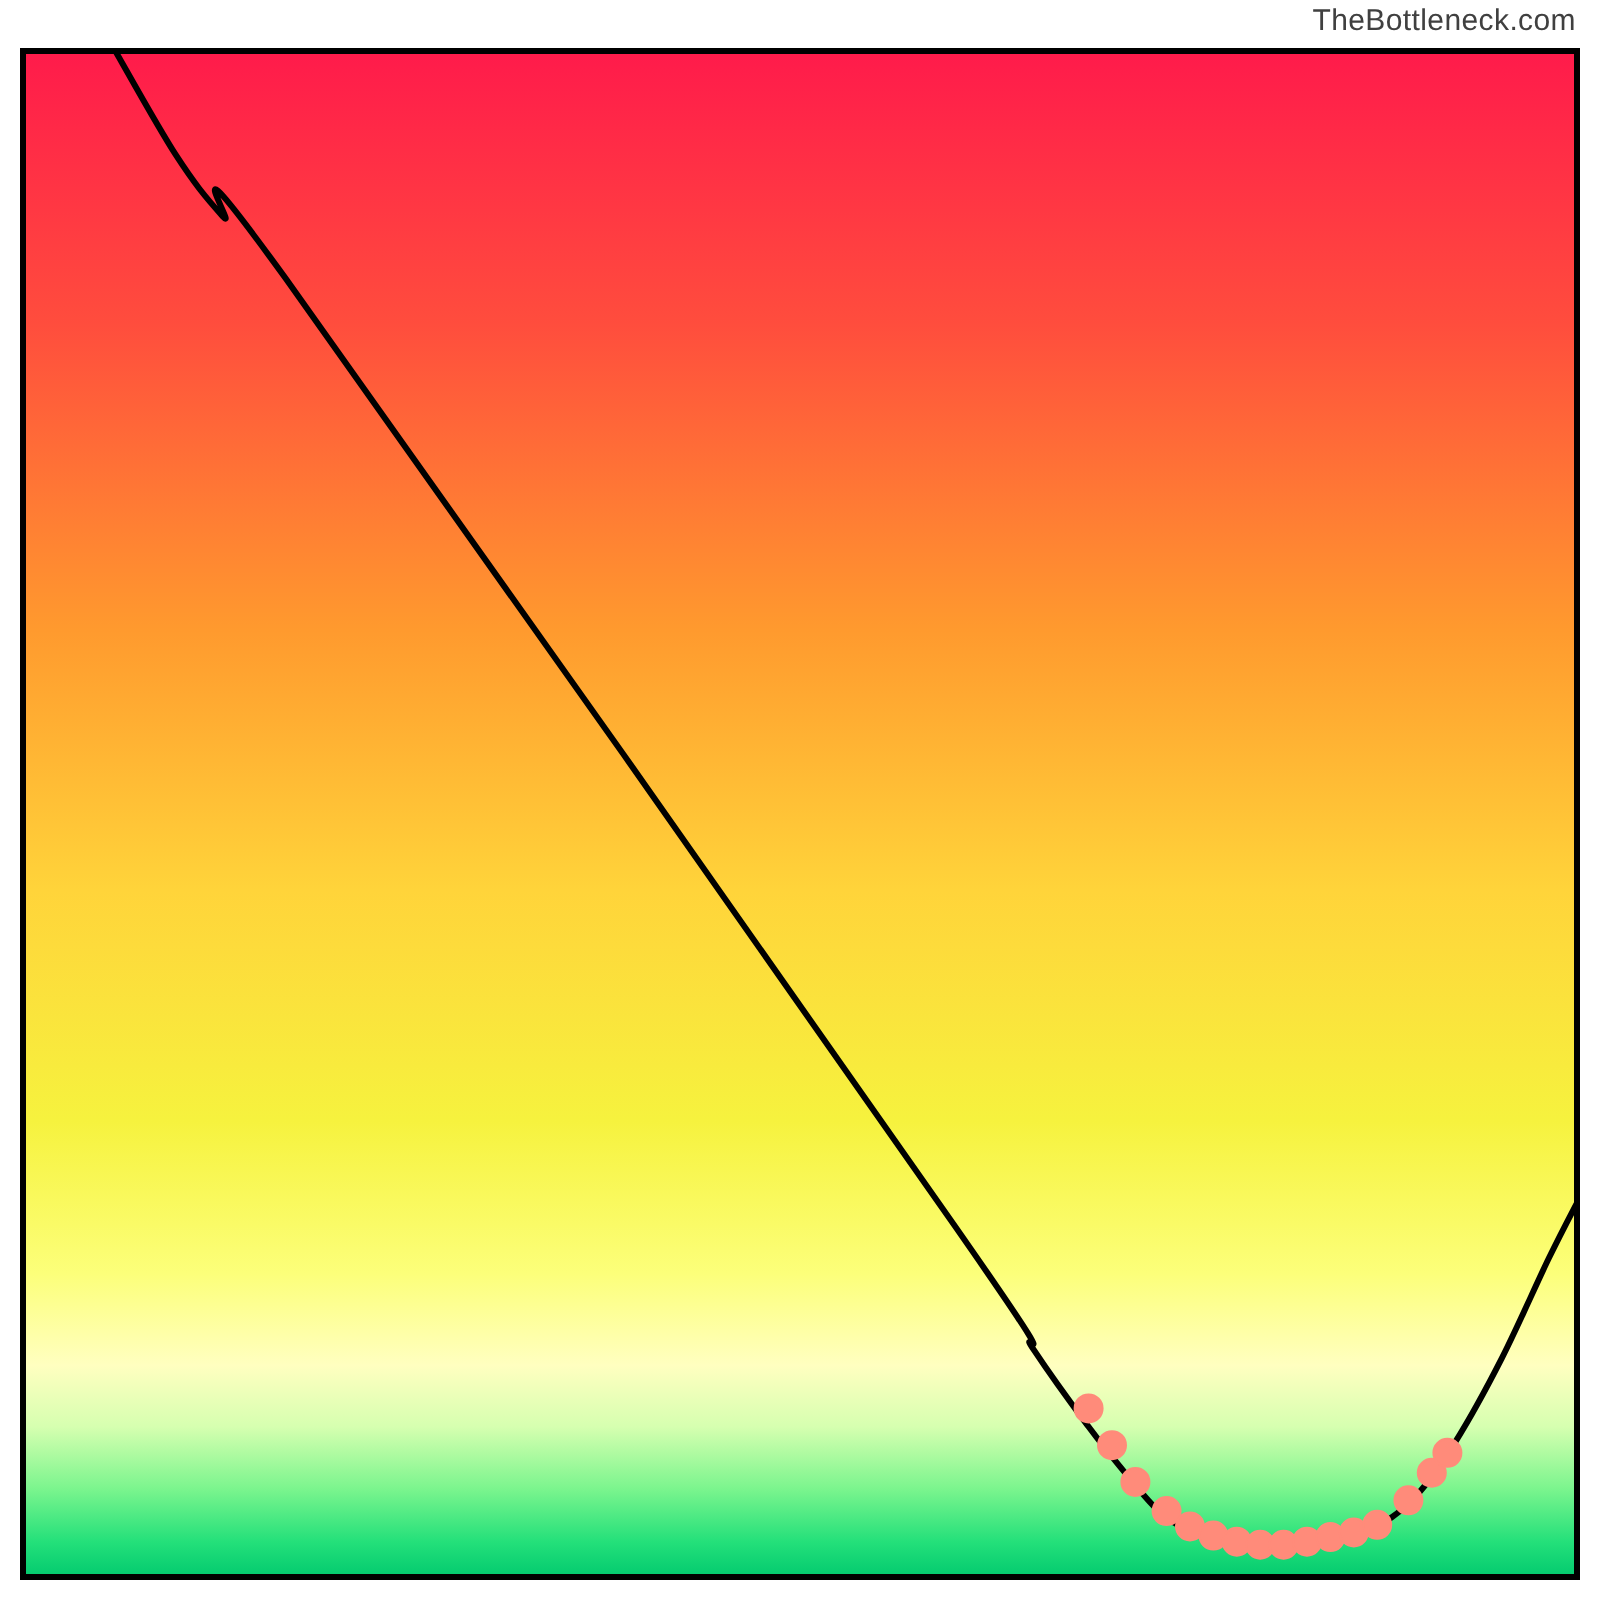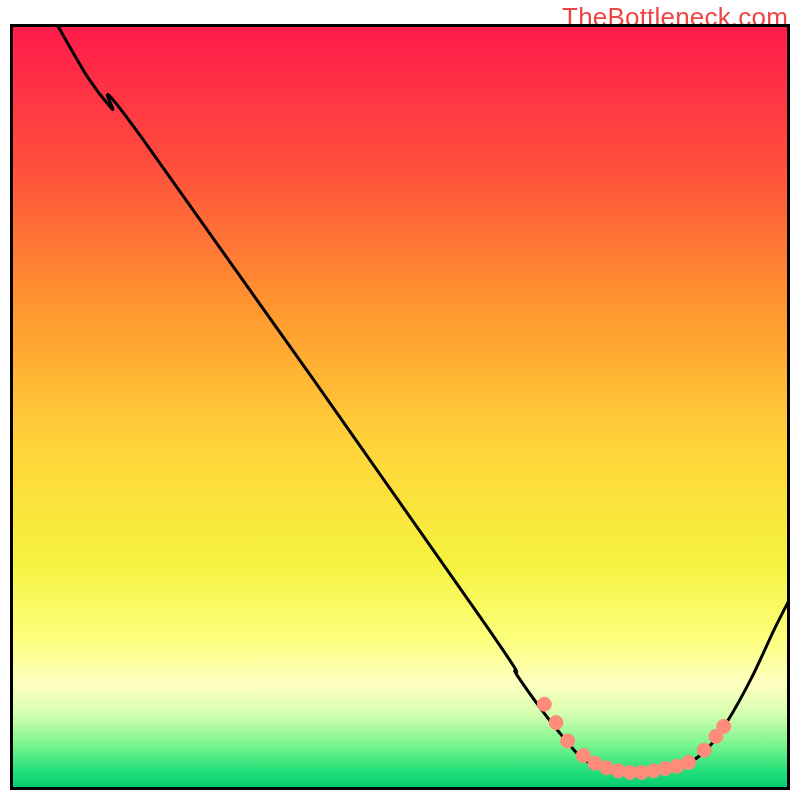--- a/index.html
+++ b/index.html
@@ -16,23 +16,23 @@
     left: 10px;
     top: 24px;
     width: 780px;
     height: 766px;
     box-sizing: border-box;
   }
   .watermark {
     position: absolute;
     top: 2px;
     right: 12px;
-    font-size: 26px;
+    font-size: 15px;
     font-weight: 400;
-    color: #ef4444;
+    color: #404040;
     letter-spacing: 0.2px;
   }
   svg {
     display: block;
   }
 </style>
 </head>
 <body>
 
 <div class="watermark">TheBottleneck.com</div>

